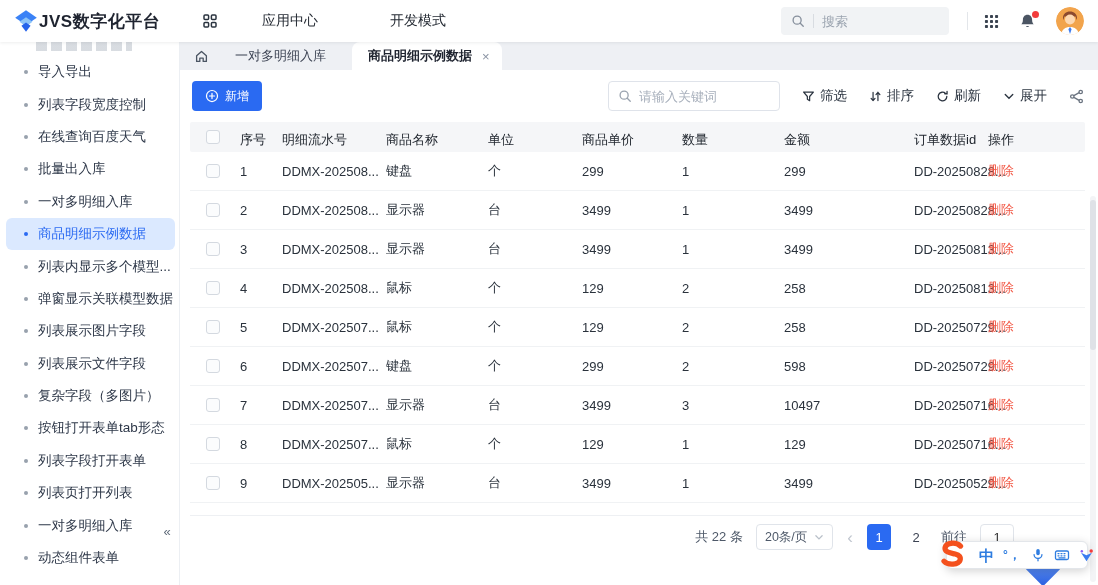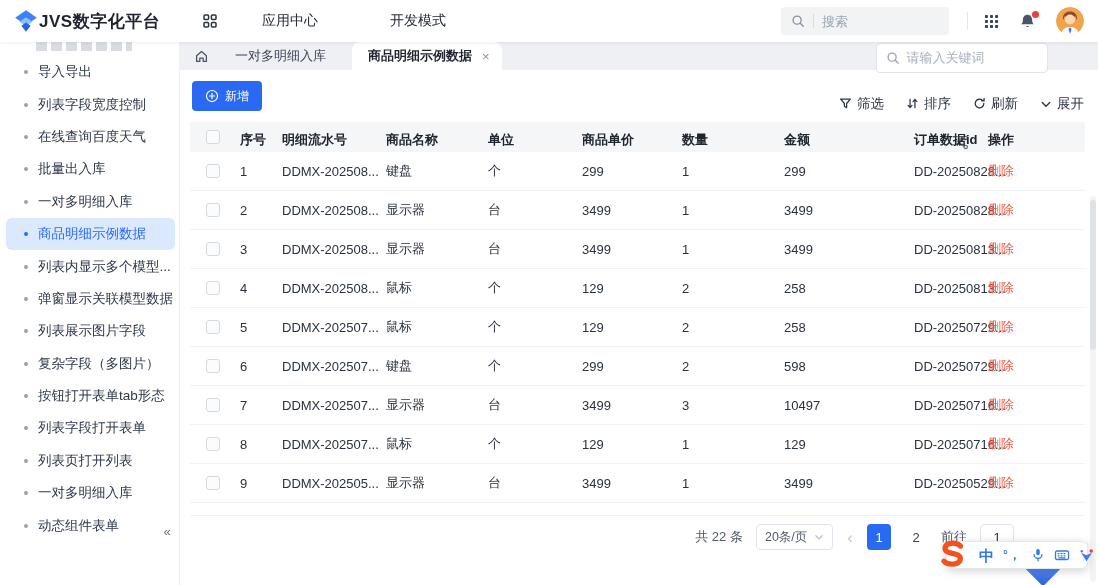--- a/index.html
+++ b/index.html
@@ -46,34 +46,34 @@
          height:28px; white-space:nowrap; }
   .tab.active { background:#fff; border-radius:8px 8px 0 0; padding:0 12px 0 16px; margin-right:0;
                 font-weight:700; color:#1f2430; gap:10px; }
   .tab-close { color:#8a93a3; font-size:13px; font-weight:400; line-height:1; cursor:pointer; }
 
   .panel { position:absolute; top:28px; left:0; right:0; bottom:0; background:#fff; }
   .toolbar { height:52px; display:flex; align-items:center; padding:0 14px 0 12px; }
   .btn-add { height:30px; background:#2a6af2; color:#fff; border:none; border-radius:4px; padding:0 13px;
              font-size:12px; display:flex; align-items:center; gap:6px; cursor:pointer;
              font-family:inherit; }
-  .toolbar-right { margin-left:auto; display:flex; align-items:center; gap:22px;flex-direction:column; }
+  .toolbar-right { margin-left:auto; display:flex; align-items:center; gap:22px; }
   .tsearch { width:172px; height:30px; border:1px solid #dfe3ea; border-radius:4px; display:flex;
              align-items:center; padding:0 9px; gap:7px; background:#fff; }
   .tsearch input { border:none; outline:none; width:120px; font-size:13px; color:#333; background:transparent; }
   .tsearch input::placeholder { color:#a8b0bc; }
   .action { display:flex; align-items:center; gap:5px; font-size:13.5px; color:#2b3440; cursor:pointer; white-space:nowrap; }
   .share-btn { display:flex; align-items:center; cursor:pointer; }
 
   
   .table { margin:0 13px 0 10px; }
   .tr { display:grid; grid-template-columns:34px 42px 104px 102px 94px 100px 102px 130px 74px minmax(0,1fr);
         align-items:center; padding-left:16px; }
   .thead { height:30px; background:#f5f6f8; border-radius:2px; }
-  .thead .cell { font-size:13px; font-weight:700; color:#20262e; white-space:nowrap;margin-top:6px; }
+  .thead .cell { font-size:13px; font-weight:400; color:#20262e; white-space:nowrap;margin-top:6px; }
   .tbody .tr { height:39px; border-bottom:1px solid #f0f2f4; }
   .cell { font-size:13px; color:#2a323c; white-space:nowrap; }
   .checkbox { width:14px; height:14px; border:1px solid #d4d9e0; border-radius:3px; background:#fbfcfd; cursor:pointer; }
   .del-link { color:#f25643; cursor:pointer; font-size:13px; }
   .table-bottom-divider { margin:12px 13px 0 10px; border-top:1px solid #eef0f3; }
 
   .vscroll-track { position:absolute; right:2px; top:126px; width:6px; height:386px; background:#f3f4f6; border-radius:3px; }
   .vscroll-thumb { position:absolute; right:2px; top:130px; width:6px; height:150px; background:#dfe2e7; border-radius:3px; }
 
   
@@ -200,20 +200,24 @@
         <span class="dot"></span>
         <span class="side-label">列表内显示多个模型...</span>
       </li>
       <li class="side-item">
         <span class="dot"></span>
         <span class="side-label">弹窗显示关联模型数据</span>
       </li>
       <li class="side-item">
         <span class="dot"></span>
         <span class="side-label">列表展示图片字段</span>
+      </li>
+      <li class="side-item">
+        <span class="dot"></span>
+        <span class="side-label">列表展示文件字段</span>
       </li>
       <li class="side-item">
         <span class="dot"></span>
         <span class="side-label">复杂字段（多图片）</span>
       </li>
       <li class="side-item">
         <span class="dot"></span>
         <span class="side-label">按钮打开表单tab形态</span>
       </li>
       <li class="side-item">

